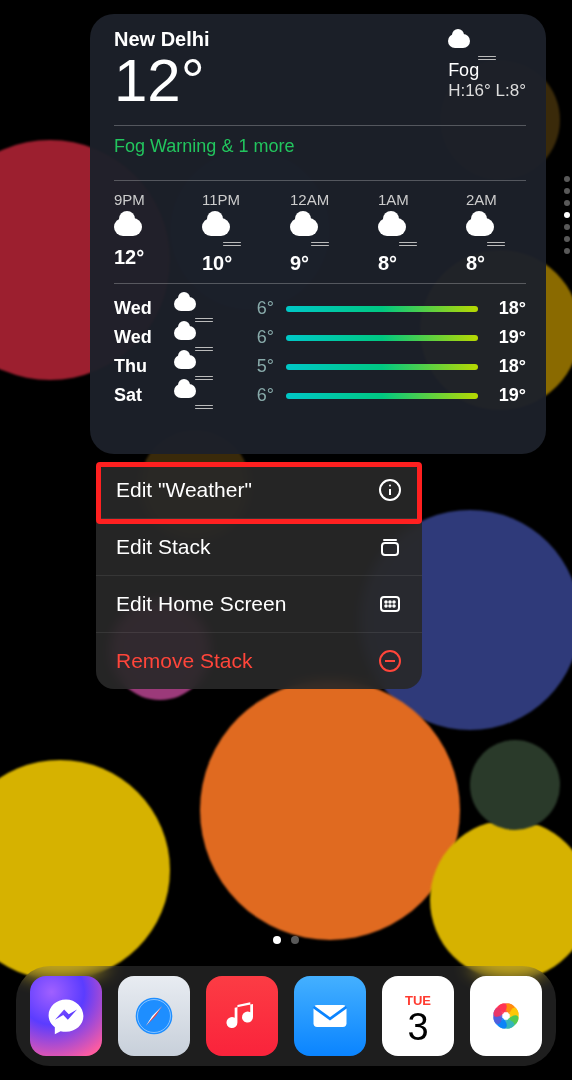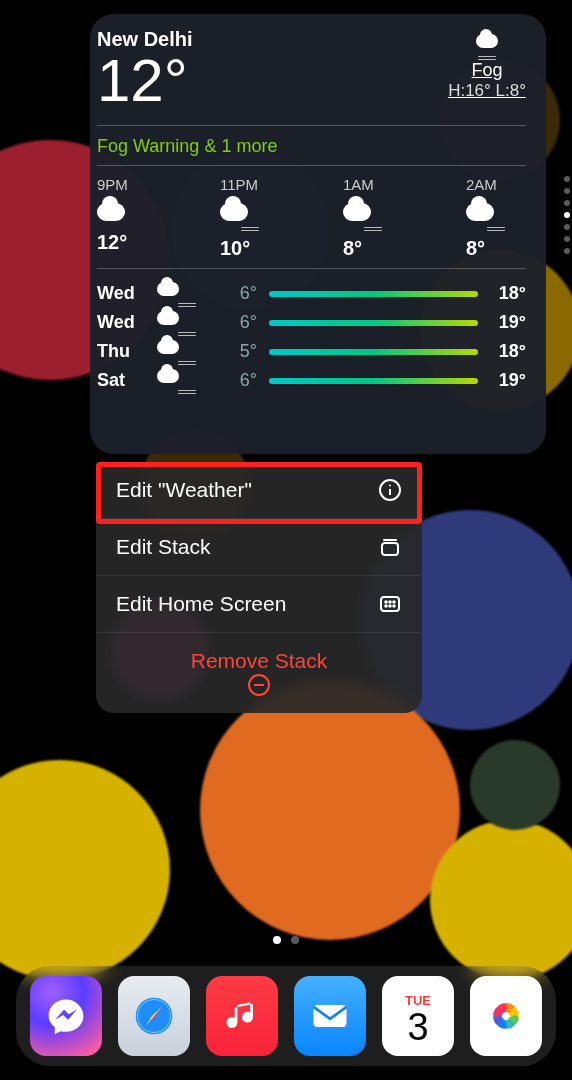--- a/index.html
+++ b/index.html
@@ -18,30 +18,30 @@
   .d7 { width: 260px; height: 260px; background: #e06a20; left: 200px; top: 680px; }
   .d8 { width: 220px; height: 220px; background: #d6b200; left: -50px; top: 760px; }
   .d9 { width: 160px; height: 160px; background: #d6b200; left: 430px; top: 820px; }
   .d10{ width: 90px;  height: 90px;  background: #2a3a2a; left: 470px; top: 740px;}
   .d11{ width: 160px; height: 160px; background: #1a2a5a; left: 170px; top: 150px; opacity:.7;}
 
   
   .widget {
     position: absolute; left: 90px; top: 14px; width: 456px; height: 440px;
     background: rgba(28,32,42,0.96); border-radius: 24px; color: #fff;
-    padding: 14px 20px 12px 7px;
+    padding: 14px 20px 12px 24px;
   }
   .w-head { display:flex; justify-content: space-between; }
   .w-loc  { font-size: 20px; font-weight: 600; }
   .w-temp { font-size: 60px; font-weight: 400; line-height: 1; margin-top: 0px;}
-  .w-cond { text-align: center; font-size: 18px; text-decoration: underline; }
+  .w-cond { text-align: left; font-size: 18px; }
   .w-cond .ic { font-size: 22px; display:block; }
   .w-hilo { font-size: 17px; color: #ddd; }
   .w-sep { border: none; border-top: 1px solid rgba(255,255,255,0.25); margin: 14px 0 10px; }
-  .w-warn { font-size: 18px; color: #84cc16; margin-bottom: 8px;}
+  .w-warn { font-size: 18px; color: #22c55e; margin-bottom: 23px;}
   .w-sep2 { border: none; border-top: 1px solid rgba(255,255,255,0.25); margin: 8px 0 10px; }
   .w-hours { display:flex; justify-content: space-between; }
   .w-hr { width: 60px;}
   .w-hr .tm { font-size: 15px; color: #ccc; }
   .w-hr .ic { margin: 10px 0 6px; }
   .w-hr .tp { font-size: 20px; font-weight:600; }
   .w-days { margin-top: 4px;}
   .w-day { display:flex; align-items:center; height: 29px; font-size: 18px;}
   .w-day .nm { width: 60px; font-weight:600;}
   .w-day .ic { width: 60px; }
@@ -62,21 +62,21 @@
     position:absolute; left: 96px; top: 462px; width: 326px;
     background: rgba(40,40,40,0.92); border-radius: 18px; overflow:hidden;
     backdrop-filter: blur(6px);
   }
   .menu-item {
     display:flex; justify-content: space-between; align-items:center;
     padding: 16px 20px; color:#fff; font-size: 21px;
     border-bottom: 1px solid rgba(255,255,255,0.08);
   }
   .menu-item:last-child { border-bottom:none; }
-  .menu-item.danger { color: #ff453a; flex-direction: column; }
+  .menu-item.danger { color: #ff453a; }
   .menu-item .mi-icon { width:24px; height:24px; display:flex; align-items:center; justify-content:center;}
   .hl { position:absolute; border: 5px solid #ff2020; border-radius:4px; pointer-events:none;}
   .hl-1 { left: 96px; top: 462px; width: 326px; height: 62px; }
   
   svg { display:block; }
   
   
   .stack-dots { position:absolute; right: 2px; top: 176px; display:flex; flex-direction:column; gap:6px;}
   .stack-dots span{ width:6px;height:6px;border-radius:50%;background:rgba(255,255,255,.35);}
   .stack-dots span.on{ background:#fff;}
@@ -147,20 +147,28 @@
       </div>
     <div class="w-hr">
         <div class="tm">11PM</div>
         <div class="ic fog"><span class="cloud"></span><span class="bars">
             <span></span>
             <span></span>
           </span></div>
         <div class="tp">10°</div>
       </div>
     <div class="w-hr">
+        <div class="tm">12AM</div>
+        <div class="ic fog"><span class="cloud"></span><span class="bars">
+            <span></span>
+            <span></span>
+          </span></div>
+        <div class="tp">9°</div>
+      </div>
+    <div class="w-hr">
         <div class="tm">1AM</div>
         <div class="ic fog"><span class="cloud"></span><span class="bars">
             <span></span>
             <span></span>
           </span></div>
         <div class="tp">8°</div>
       </div>
     <div class="w-hr">
         <div class="tm">2AM</div>
         <div class="ic fog"><span class="cloud"></span><span class="bars">

